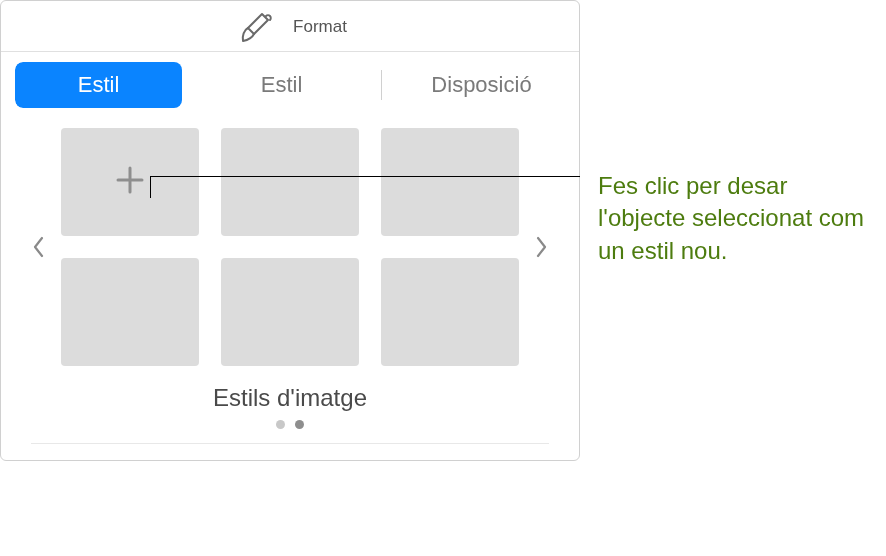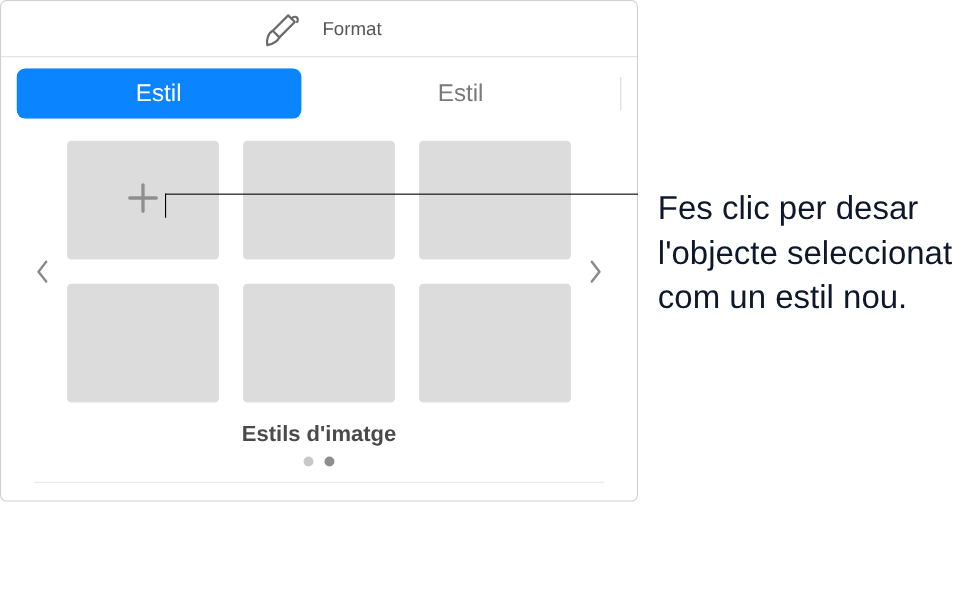--- a/index.html
+++ b/index.html
@@ -103,23 +103,23 @@
       display: flex;
       align-items: center;
       justify-content: center;
       cursor: pointer;
     }
     .plus-icon {
       color: #8e8e8e;
     }
     .styles-title {
       text-align: center;
-      font-size: 20px;
+      font-size: 24px;
       color: #4a4a4a;
-      font-weight: 700;
+      font-weight: 400;
       margin-top: 18px;
     }
     .page-dots {
       display: flex;
       justify-content: center;
       gap: 10px;
       margin-top: 8px;
       margin-bottom: 14px;
     }
     .dot {
@@ -134,23 +134,23 @@
     .hr-faint {
       height: 1px;
       background: #e8e8e8;
       margin: 0 20px 6px 20px;
     }
     .callout {
       position: absolute;
       left: 598px;
       top: 170px;
       width: 280px;
-      font-size: 30px;
+      font-size: 24px;
       line-height: 1.35;
-      color: #0f172a;
+      color: #4d7c0f;
     }
     .callout-line {
       position: absolute;
       background: #000;
     }
     .callout-line-h1 {
       left: 150px;
       top: 176px;
       width: 430px;
       height: 1px;
@@ -183,20 +183,23 @@
   </div>
 
   <div class="segmented">
     <div class="segment active">
       <span>Estil</span>
     </div>
     <div class="segment">
       <span>Estil</span>
     </div>
     <div class="segment-divider"></div>
+    <div class="segment">
+      <span>Disposició</span>
+    </div>
   </div>
 
   <div class="styles-area">
     <div class="styles-row">
       <div class="chevron">
         <svg width="14" height="24" viewBox="0 0 14 24">
             <path d="M11 3 L4 12 L11 21" fill="none" stroke="#8a8a8a" stroke-width="2.2" stroke-linecap="round" stroke-linejoin="round"></path>
           </svg>
       </div>
       <div class="style-grid">

